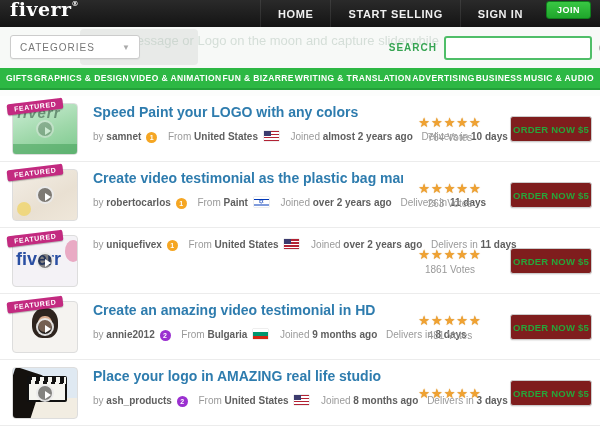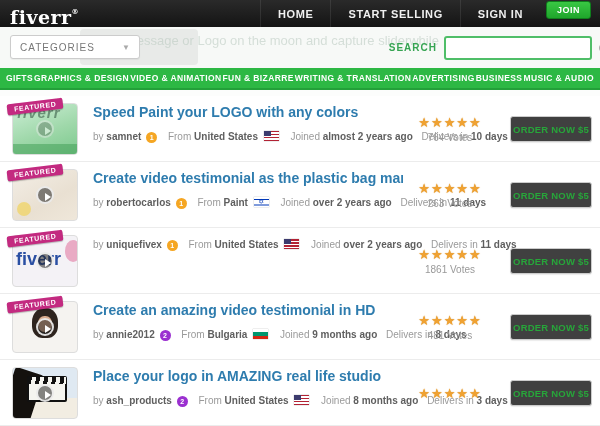--- a/index.html
+++ b/index.html
@@ -2,21 +2,21 @@
 <html><head>
 <meta charset="utf-8">
 <style>
   * { margin:0; padding:0; box-sizing:border-box; }
   html,body { width:600px; height:426px; overflow:hidden; background:#fff;
               font-family:"Liberation Sans", sans-serif; }
   .page { width:600px; height:426px; position:relative; background:#fff; }
 
   
   .topbar { height:27px; background:linear-gradient(#2a2a2a,#141414);
-            display:flex; align-items:flex-end; }
+            display:flex; align-items:flex-start; }
   .logo { margin-left:10px; font-family:"DejaVu Serif", serif; font-weight:bold;
           font-size:19px; color:#fff; letter-spacing:0.5px; line-height:1; }
   .logo sup { font-size:7px; vertical-align:10px; }
   .topnav { margin-left:auto; display:flex; height:100%; align-items:stretch; }
   .topnav-item { display:flex; align-items:center; padding:0 17px; color:#f0f0f0;
                  font-size:11px; font-weight:bold; letter-spacing:0.6px;
                  border-left:1px solid rgba(255,255,255,0.09); cursor:pointer; }
   .join-btn { align-self:center; margin:0 9px 8px 6px; background:linear-gradient(#39c743,#1fa52b);
               border:1px solid #0f7f1c; border-radius:3px; color:#fff; font-size:9px;
               font-weight:bold; letter-spacing:0.5px; padding:3px 10px; cursor:pointer; }
@@ -123,21 +123,21 @@
   .flag-il::after { content:'✡'; position:absolute; left:50%; top:50%;
                     transform:translate(-50%,-54%); font-size:7px; color:#0038b8; line-height:1; }
   .flag-bg { background:linear-gradient(180deg,#fff 0 33%,#00966e 33% 66%,#d62612 66% 100%); }
 
   .gig-right { display:flex; align-items:center; height:66px; margin-right:8px;
                flex:0 0 auto; }
   .stars-block { width:94px; text-align:center; }
   .stars { font-size:13px; color:#f0a232; letter-spacing:1px; line-height:1;
            text-shadow:0 0 1px #c97f12; }
   .votes { font-size:10px; color:#999; margin-top:3px; }
-  .order-btn { width:82px; height:26px; margin-left:13px; background:#404040;
+  .order-btn { width:82px; height:26px; margin-left:13px; background:#7f1d1d;
                border:1px solid #ccc; border-radius:3px; color:#27a53a; font-size:9.5px;
                font-weight:bold; cursor:pointer; box-shadow:0 1px 1px rgba(0,0,0,0.08);
                font-family:"Liberation Sans", sans-serif; letter-spacing:0.2px; }
 </style>
 </head>
 <body>
 
 <div class="page">
 
   <div class="topbar">

